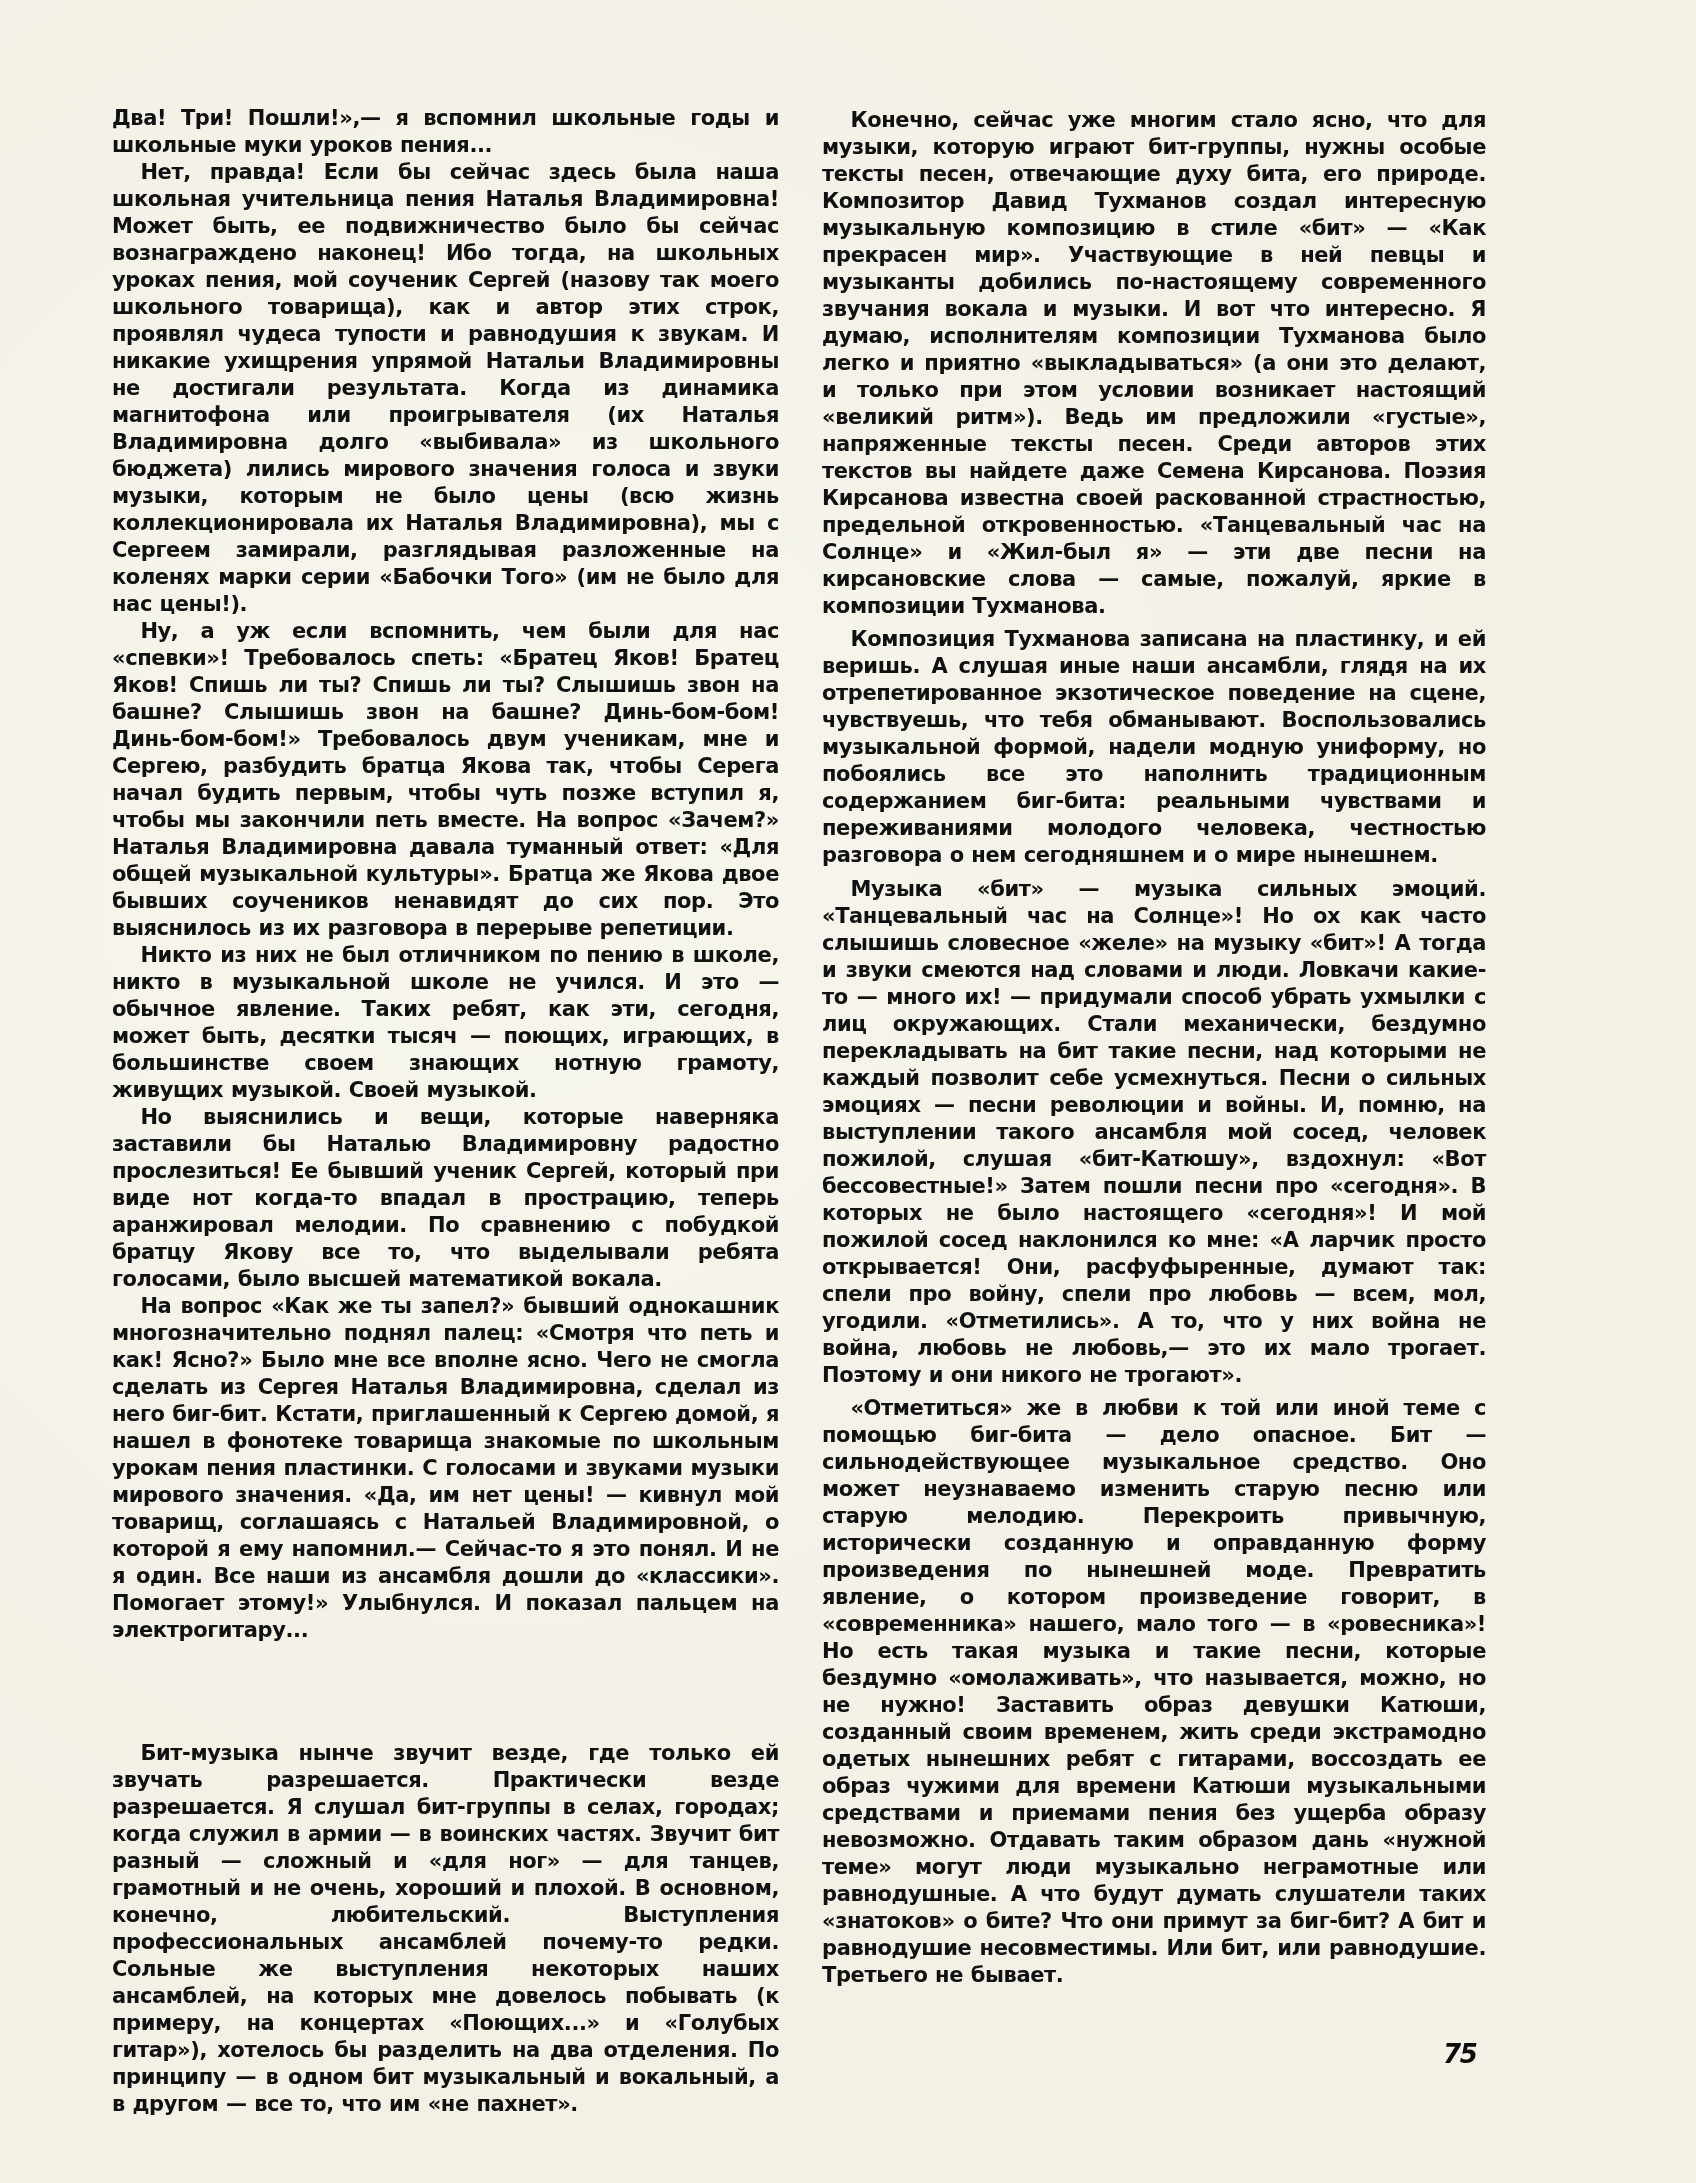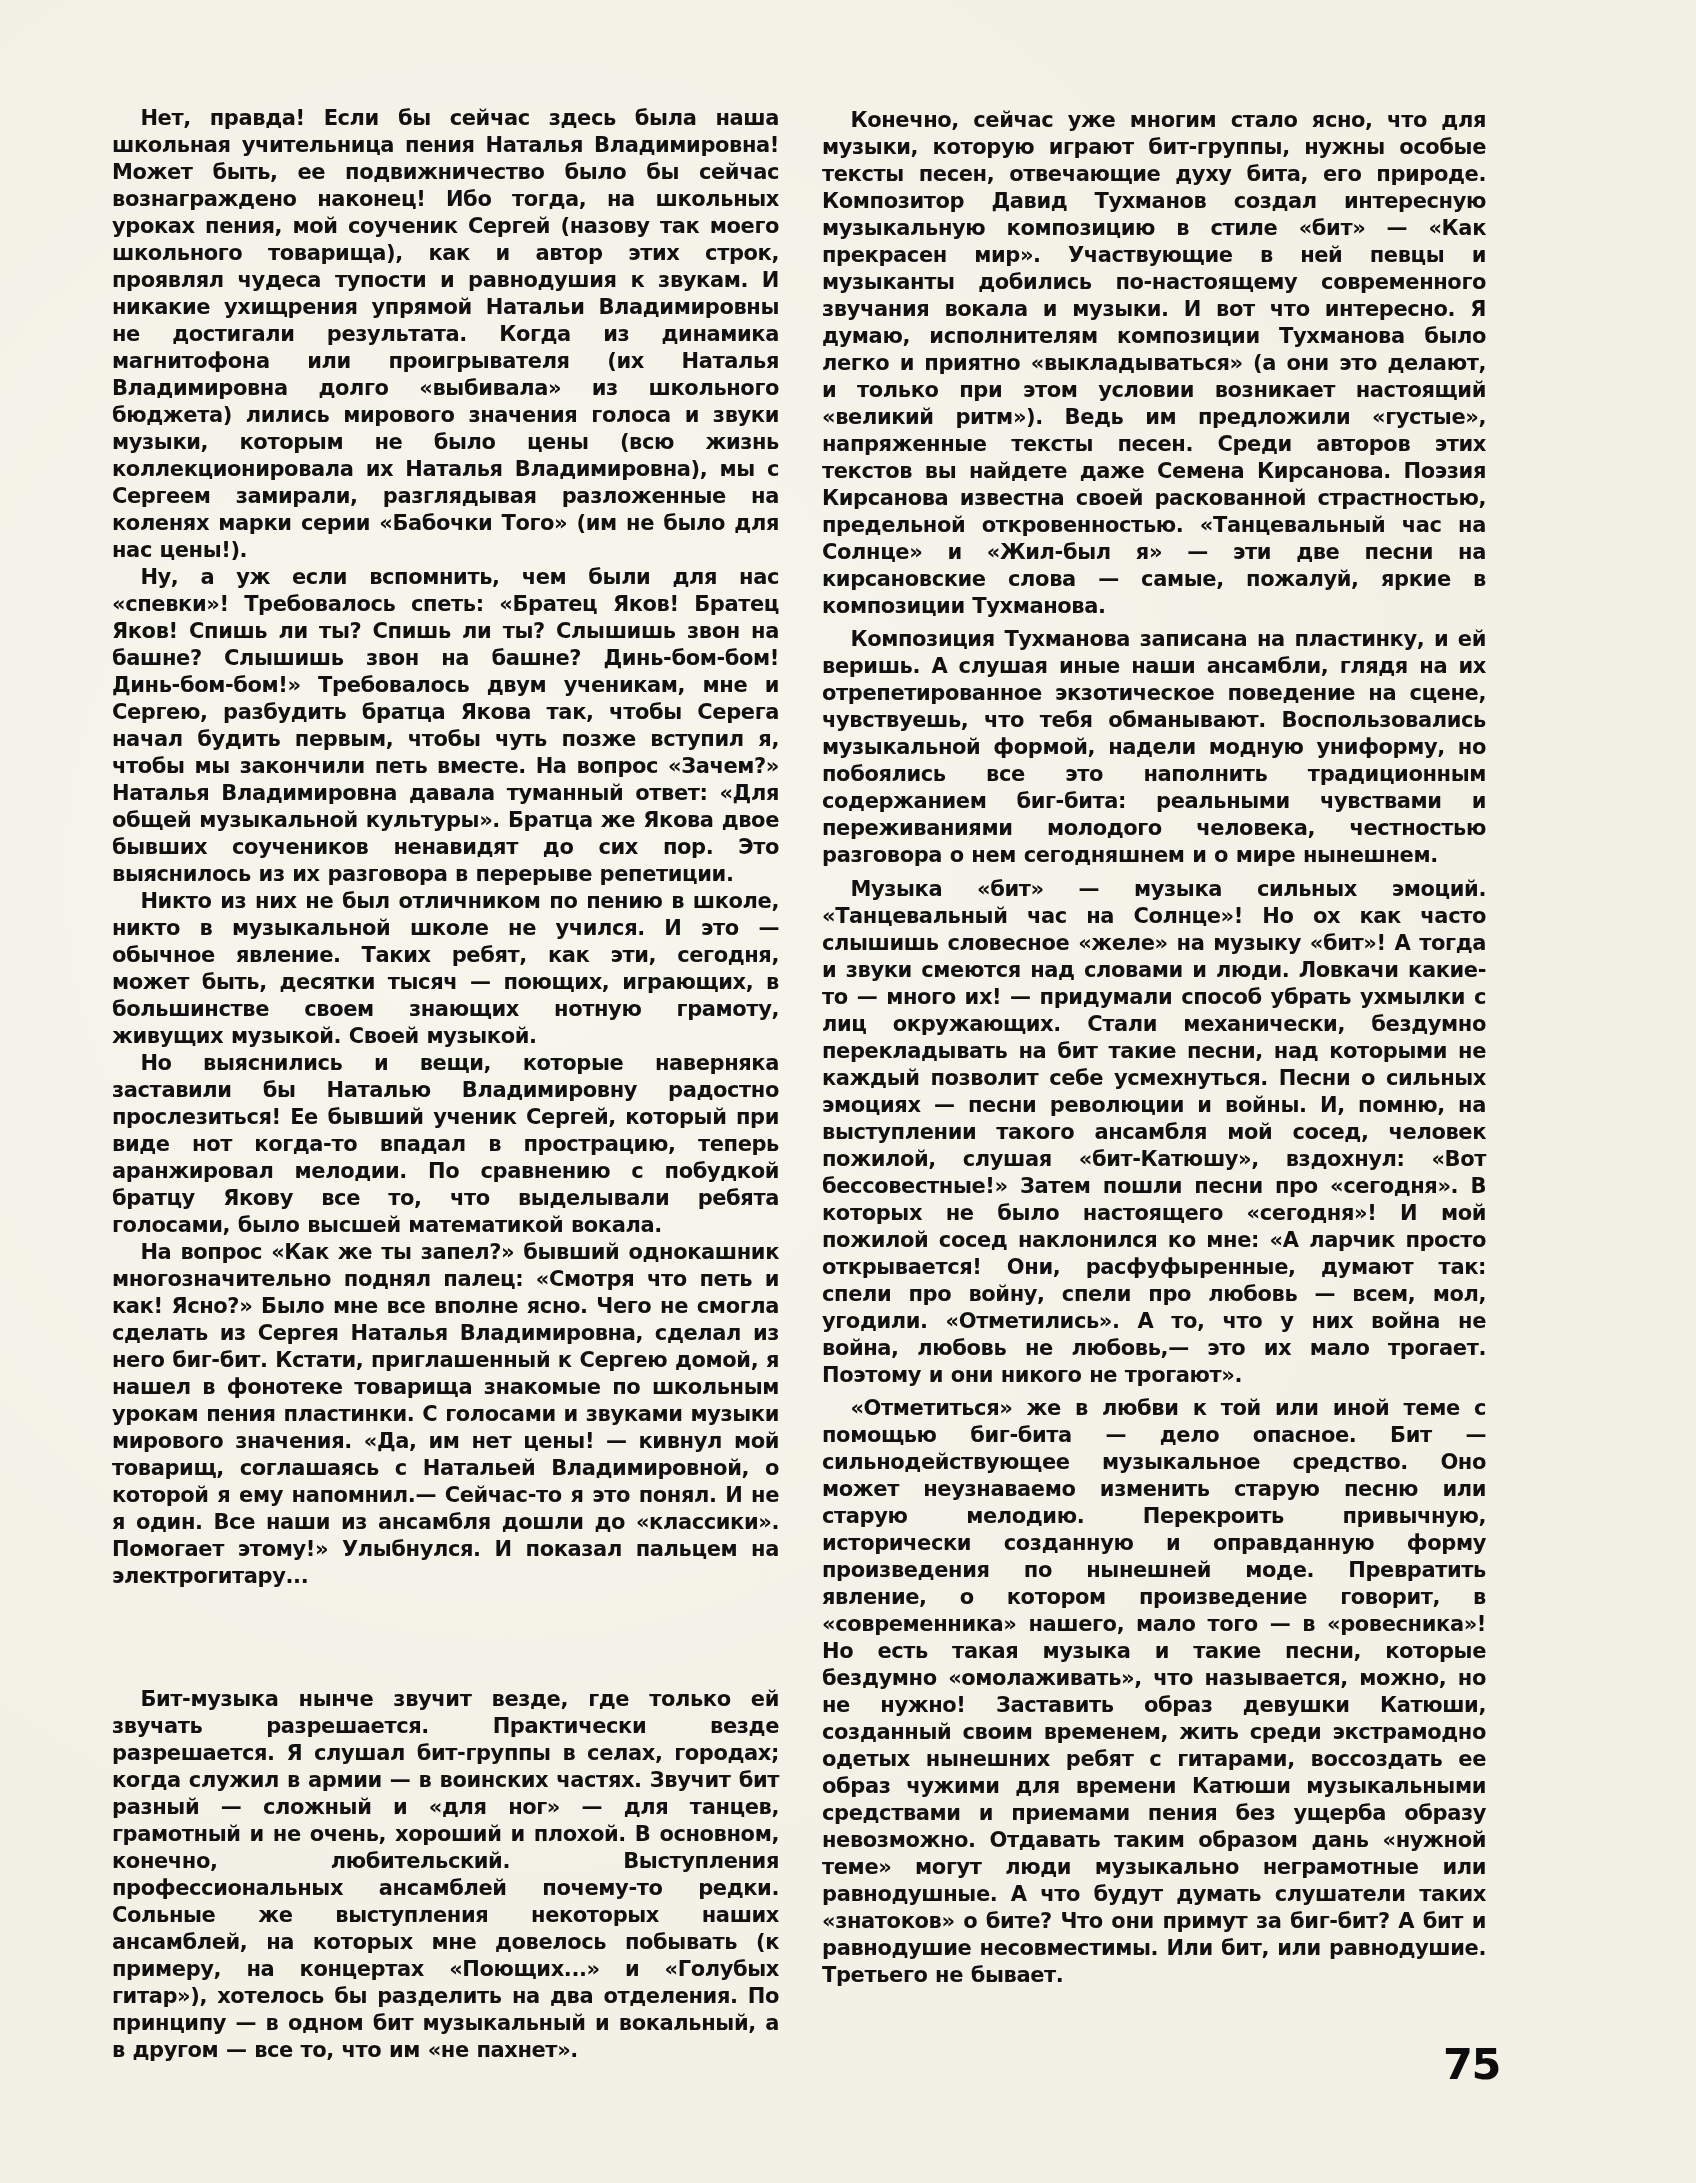--- a/index.html
+++ b/index.html
@@ -40,32 +40,34 @@
   }
   .column p.cont { text-indent: 0; }
   .col-right p { margin-bottom: 6.4px; }
   .col-right p.tight { margin-bottom: 0; }
   .col-left p.after-break { margin-top: 96px; }
   .page-number {
     position: absolute;
     left: 1443px;
     top: 2039px;
     font-family: "DejaVu Sans", sans-serif;
-    font-size: 43px;
+    font-size: 26px;
     font-weight: bold;
+    font-style: italic;
     letter-spacing: -1.4px;
     color: #0d0d0d;
   }
 </style>
 </head>
 <body>
 
 <div class="page">
 
   <div class="column col-left">
+    <p class="cont">Два! Три! Пошли!»,— я вспомнил школьные годы и школьные муки уроков пения...</p>
     <p>Нет, правда! Если бы сейчас здесь была наша школьная учительница пения Наталья Владимировна! Может быть, ее подвижничество было бы сейчас вознаграждено наконец! Ибо тогда, на школьных уроках пения, мой соученик Сергей (назову так моего школьного товарища), как и автор этих строк, проявлял чудеса тупости и равнодушия к звукам. И никакие ухищрения упрямой Натальи Владимировны не достигали результата. Когда из динамика магнитофона или проигрывателя (их Наталья Владимировна долго «выбивала» из школьного бюджета) лились мирового значения голоса и звуки музыки, которым не было цены (всю жизнь коллекционировала их Наталья Владимировна), мы с Сергеем замирали, разглядывая разложенные на коленях марки серии «Бабочки Того» (им не было для нас цены!).</p>
     <p>Ну, а уж если вспомнить, чем были для нас «спевки»! Требовалось спеть: «Братец Яков! Братец Яков! Спишь ли ты? Спишь ли ты? Слышишь звон на башне? Слышишь звон на башне? Динь-бом-бом! Динь-бом-бом!» Требовалось двум ученикам, мне и Сергею, разбудить братца Якова так, чтобы Серега начал будить первым, чтобы чуть позже вступил я, чтобы мы закончили петь вместе. На вопрос «Зачем?» Наталья Владимировна давала туманный ответ: «Для общей музыкальной культуры». Братца же Якова двое бывших соучеников ненавидят до сих пор. Это выяснилось из их разговора в перерыве репетиции.</p>
     <p>Никто из них не был отличником по пению в школе, никто в музыкальной школе не учился. И это — обычное явление. Таких ребят, как эти, сегодня, может быть, десятки тысяч — поющих, играющих, в большинстве своем знающих нотную грамоту, живущих музыкой. Своей музыкой.</p>
     <p>Но выяснились и вещи, которые наверняка заставили бы Наталью Владимировну радостно прослезиться! Ее бывший ученик Сергей, который при виде нот когда-то впадал в прострацию, теперь аранжировал мелодии. По сравнению с побудкой братцу Якову все то, что выделывали ребята голосами, было высшей математикой вокала.</p>
     <p>На вопрос «Как же ты запел?» бывший однокашник многозначительно поднял палец: «Смотря что петь и как! Ясно?» Было мне все вполне ясно. Чего не смогла сделать из Сергея Наталья Владимировна, сделал из него биг-бит. Кстати, приглашенный к Сергею домой, я нашел в фонотеке товарища знакомые по школьным урокам пения пластинки. С голосами и звуками музыки мирового значения. «Да, им нет цены! — кивнул мой товарищ, соглашаясь с Натальей Владимировной, о которой я ему напомнил.— Сейчас-то я это понял. И не я один. Все наши из ансамбля дошли до «классики». Помогает этому!» Улыбнулся. И показал пальцем на электрогитару...</p>
     <p class="after-break">Бит-музыка нынче звучит везде, где только ей звучать разрешается. Практически везде разрешается. Я слушал бит-группы в селах, городах; когда служил в армии — в воинских частях. Звучит бит разный — сложный и «для ног» — для танцев, грамотный и не очень, хороший и плохой. В основном, конечно, любительский. Выступления профессиональных ансамблей почему-то редки. Сольные же выступления некоторых наших ансамблей, на которых мне довелось побывать (к примеру, на концертах «Поющих...» и «Голубых гитар»), хотелось бы разделить на два отделения. По принципу — в одном бит музыкальный и вокальный, а в другом — все то, что им «не пахнет».</p>
   </div>
 
   <div class="column col-right">
     <p>Конечно, сейчас уже многим стало ясно, что для музыки, которую играют бит-группы, нужны особые тексты песен, отвечающие духу бита, его природе. Композитор Давид Тухманов создал интересную музыкальную композицию в стиле «бит» — «Как прекрасен мир». Участвующие в ней певцы и музыканты добились по-настоящему современного звучания вокала и музыки. И вот что интересно. Я думаю, исполнителям композиции Тухманова было легко и приятно «выкладываться» (а они это делают, и только при этом условии возникает настоящий «великий ритм»). Ведь им предложили «густые», напряженные тексты песен. Среди авторов этих текстов вы найдете даже Семена Кирсанова. Поэзия Кирсанова известна своей раскованной страстностью, предельной откровенностью. «Танцевальный час на Солнце» и «Жил-был я» — эти две песни на кирсановские слова — самые, пожалуй, яркие в композиции Тухманова.</p>

